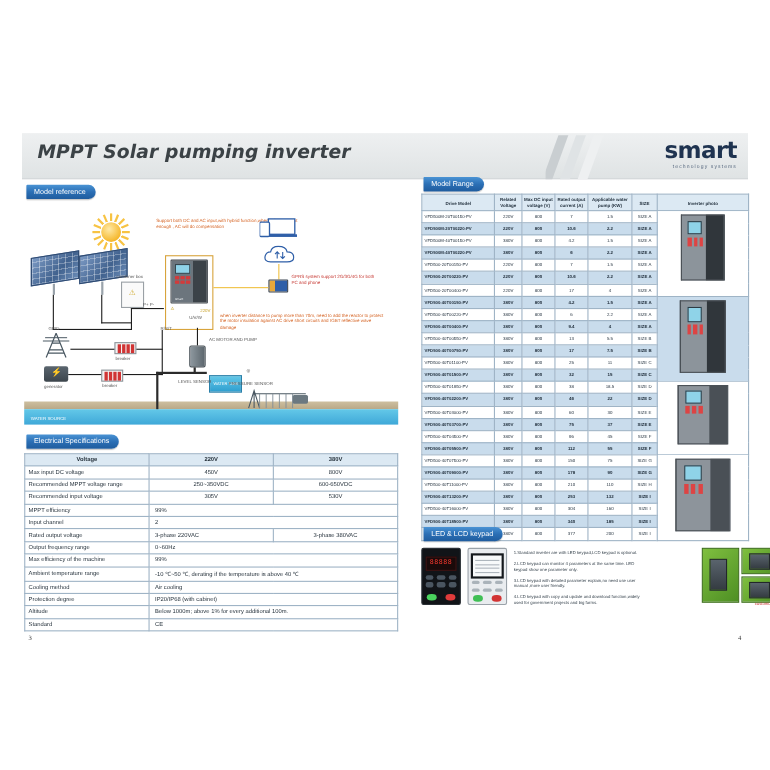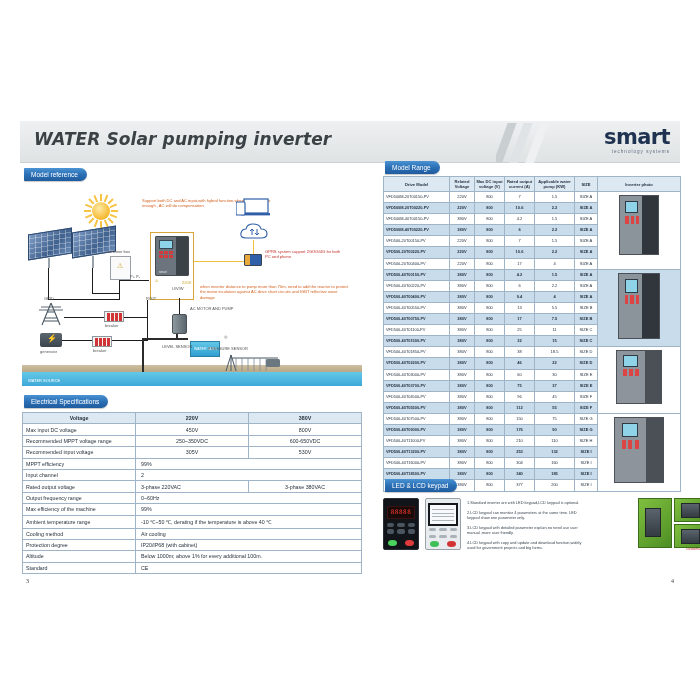--- a/index.html
+++ b/index.html
@@ -268,21 +268,21 @@
   }
   .pageno.left { left:26px; }
   .pageno.right { right:26px; }
 </style>
 </head>
 <body>
 
 <div id="page">
 
   <div class="header-band">
-    <div class="header-title">WATER Solar pumping inverter</div>
+    <div class="header-title">MPPT Solar pumping inverter</div>
     <div class="logo-slashes">
         <i></i>
         <i></i>
         <i></i>
       </div>
     <div class="brand">
       <div class="brand-name">smart</div>
       <div class="brand-sub">technology systems</div>
     </div>
   </div>

